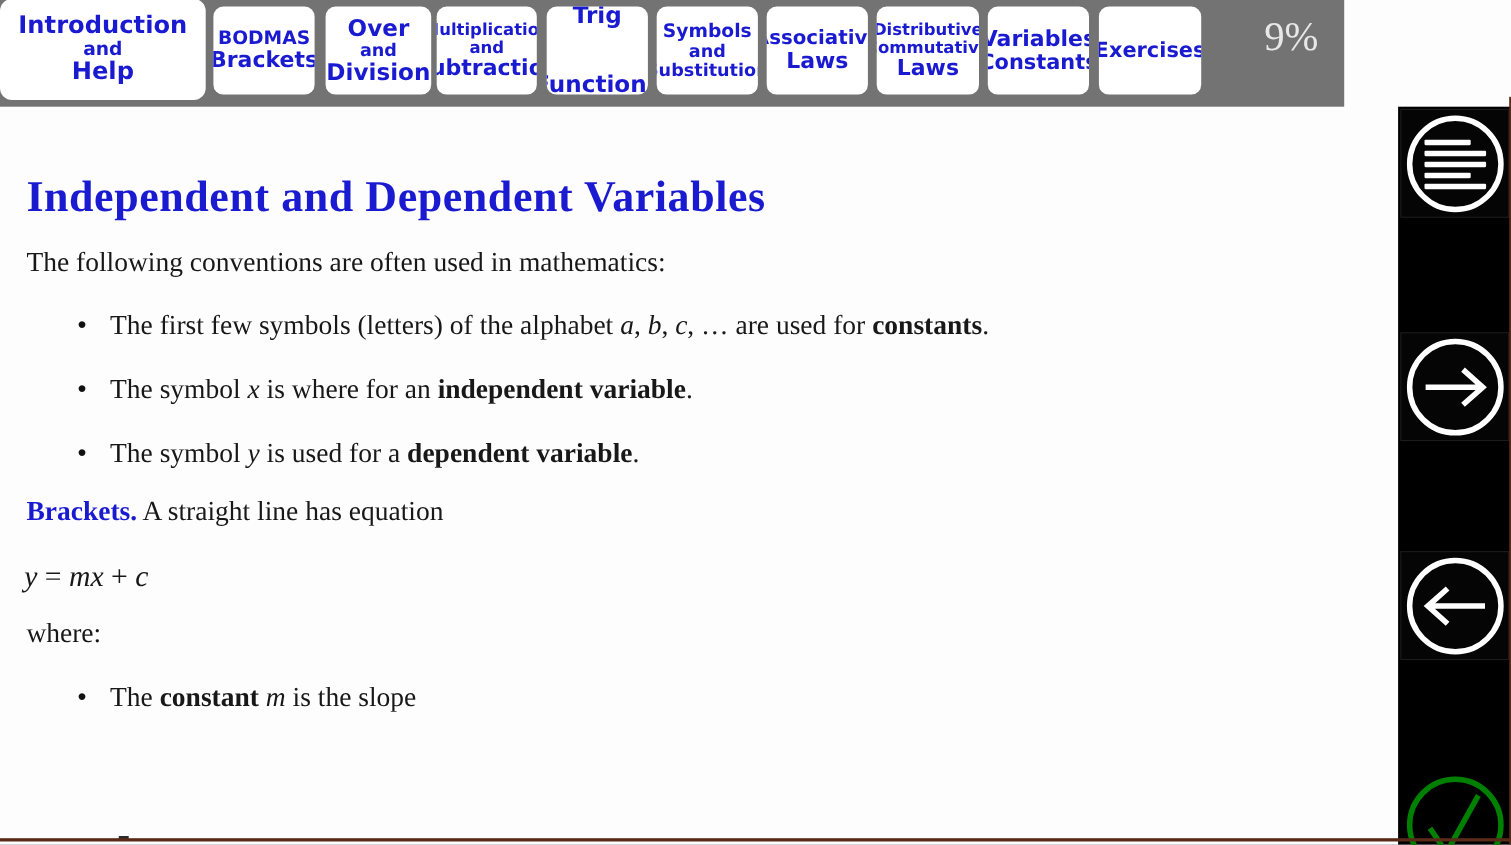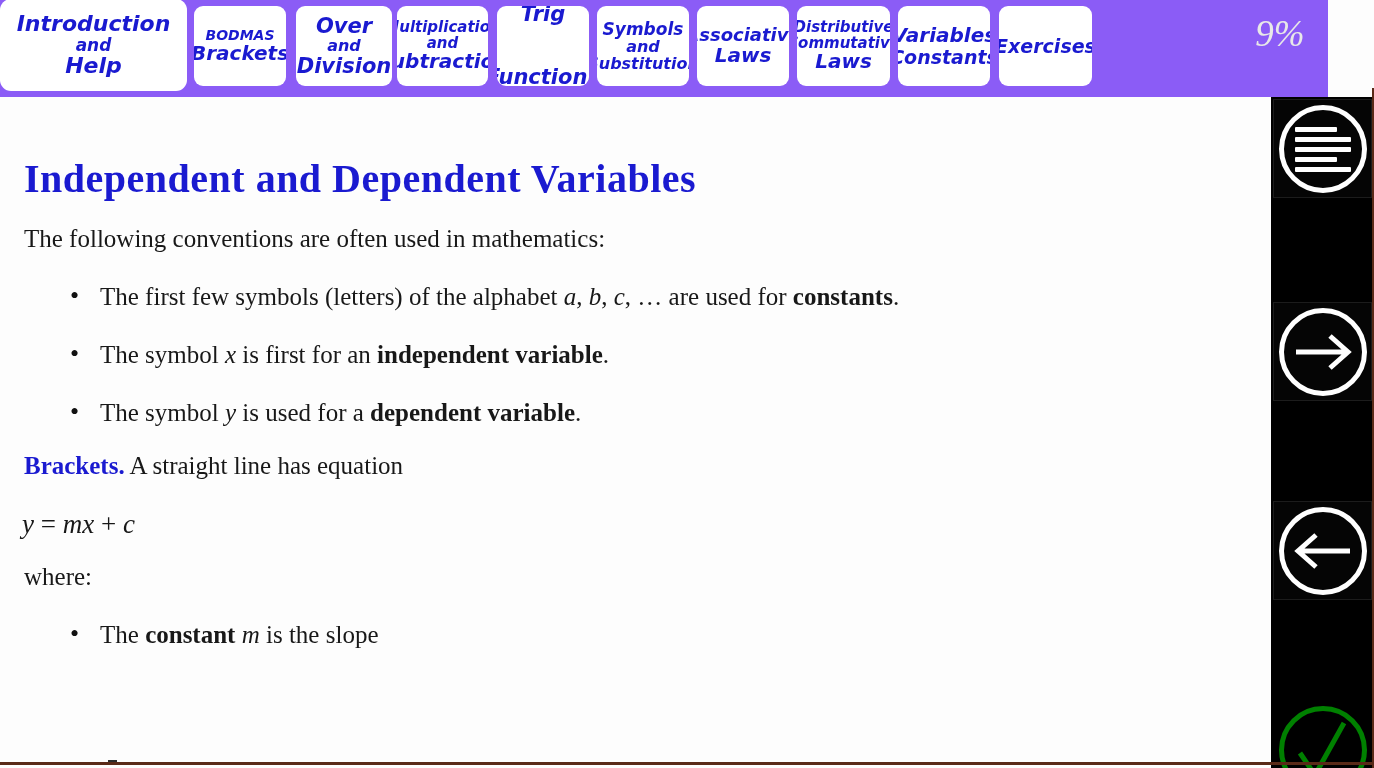--- a/index.html
+++ b/index.html
@@ -17,24 +17,23 @@
     width: 1374px;
     height: 768px;
     background: #fdfdfd;
     overflow: hidden;
   }
 
   
   #navbar {
     position: absolute;
     left: 0; top: 0;
-    width: 1328px; height: 97px;
-    background: #8b5cf6;
+    width: 1222px; height: 97px;
+    background: #737373;
     z-index: 20;
-    font-style: italic;
   }
 
   .tab {
     position: absolute;
     background: #ffffff;
     border-radius: 9px;
     color: #1a1ad0;
     font-family: "DejaVu Sans", sans-serif;
     font-weight: bold;
     display: flex;
@@ -199,21 +198,21 @@
 <div id="app">
 
   <div id="navbar">
     <div id="tabs-host">
         <div class="tab active" style="left: 2px; width: 183px; height: 88px; top: 1px;">
           <span class="ln" style="font-size: 22px;">Introduction</span>
           <span class="ln" style="font-size: 17px;">and</span>
           <span class="ln" style="font-size: 22px;">Help</span>
         </div>
         <div class="tab" style="left: 194px; width: 92px; height: 80px; top: 6px;">
-          <span class="ln" style="font-size: 14px;">BODMAS</span>
+          <span class="ln" style="font-size: 17px;">BODMAS</span>
           <span class="ln" style="font-size: 20px;">Brackets</span>
         </div>
         <div class="tab" style="left: 296px; width: 96px; height: 80px; top: 6px;">
           <span class="ln" style="font-size: 21px;">Over</span>
           <span class="ln" style="font-size: 16px;">and</span>
           <span class="ln" style="font-size: 21px;">Division</span>
         </div>
         <div class="tab" style="left: 397px; width: 91px; height: 80px; top: 6px;">
           <span class="ln" style="font-size: 15px;">Multiplication</span>
           <span class="ln" style="font-size: 15px;">and</span>
@@ -248,21 +247,21 @@
     <div id="progress">9%</div>
   </div>
 
   <div id="doc">
     <h1 id="title">Independent and Dependent Variables</h1>
 
     <p class="para">The following conventions are often used in mathematics:</p>
 
     <ul class="bullets" id="main-bullets">
         <li><span>The first few symbols (letters) of the alphabet </span><span class="mi">a</span><span>, </span><span class="mi">b</span><span>, </span><span class="mi">c</span><span>, … are used for </span><span class="bb">constants</span><span>.</span></li>
-        <li><span>The symbol </span><span class="mi">x</span><span> is first for an </span><span class="bb">independent variable</span><span>.</span></li>
+        <li><span>The symbol </span><span class="mi">x</span><span> is where for an </span><span class="bb">independent variable</span><span>.</span></li>
         <li><span>The symbol </span><span class="mi">y</span><span> is used for a </span><span class="bb">dependent variable</span><span>.</span></li>
       </ul>
 
     <p class="para">
       <span class="lead">Brackets.</span>
       <span>A straight line has equation</span>
     </p>
 
     <div class="eq" id="equation"><span class="mi">y</span><span> = </span><span class="mi">mx</span><span> + </span><span class="mi">c</span></div>
 

